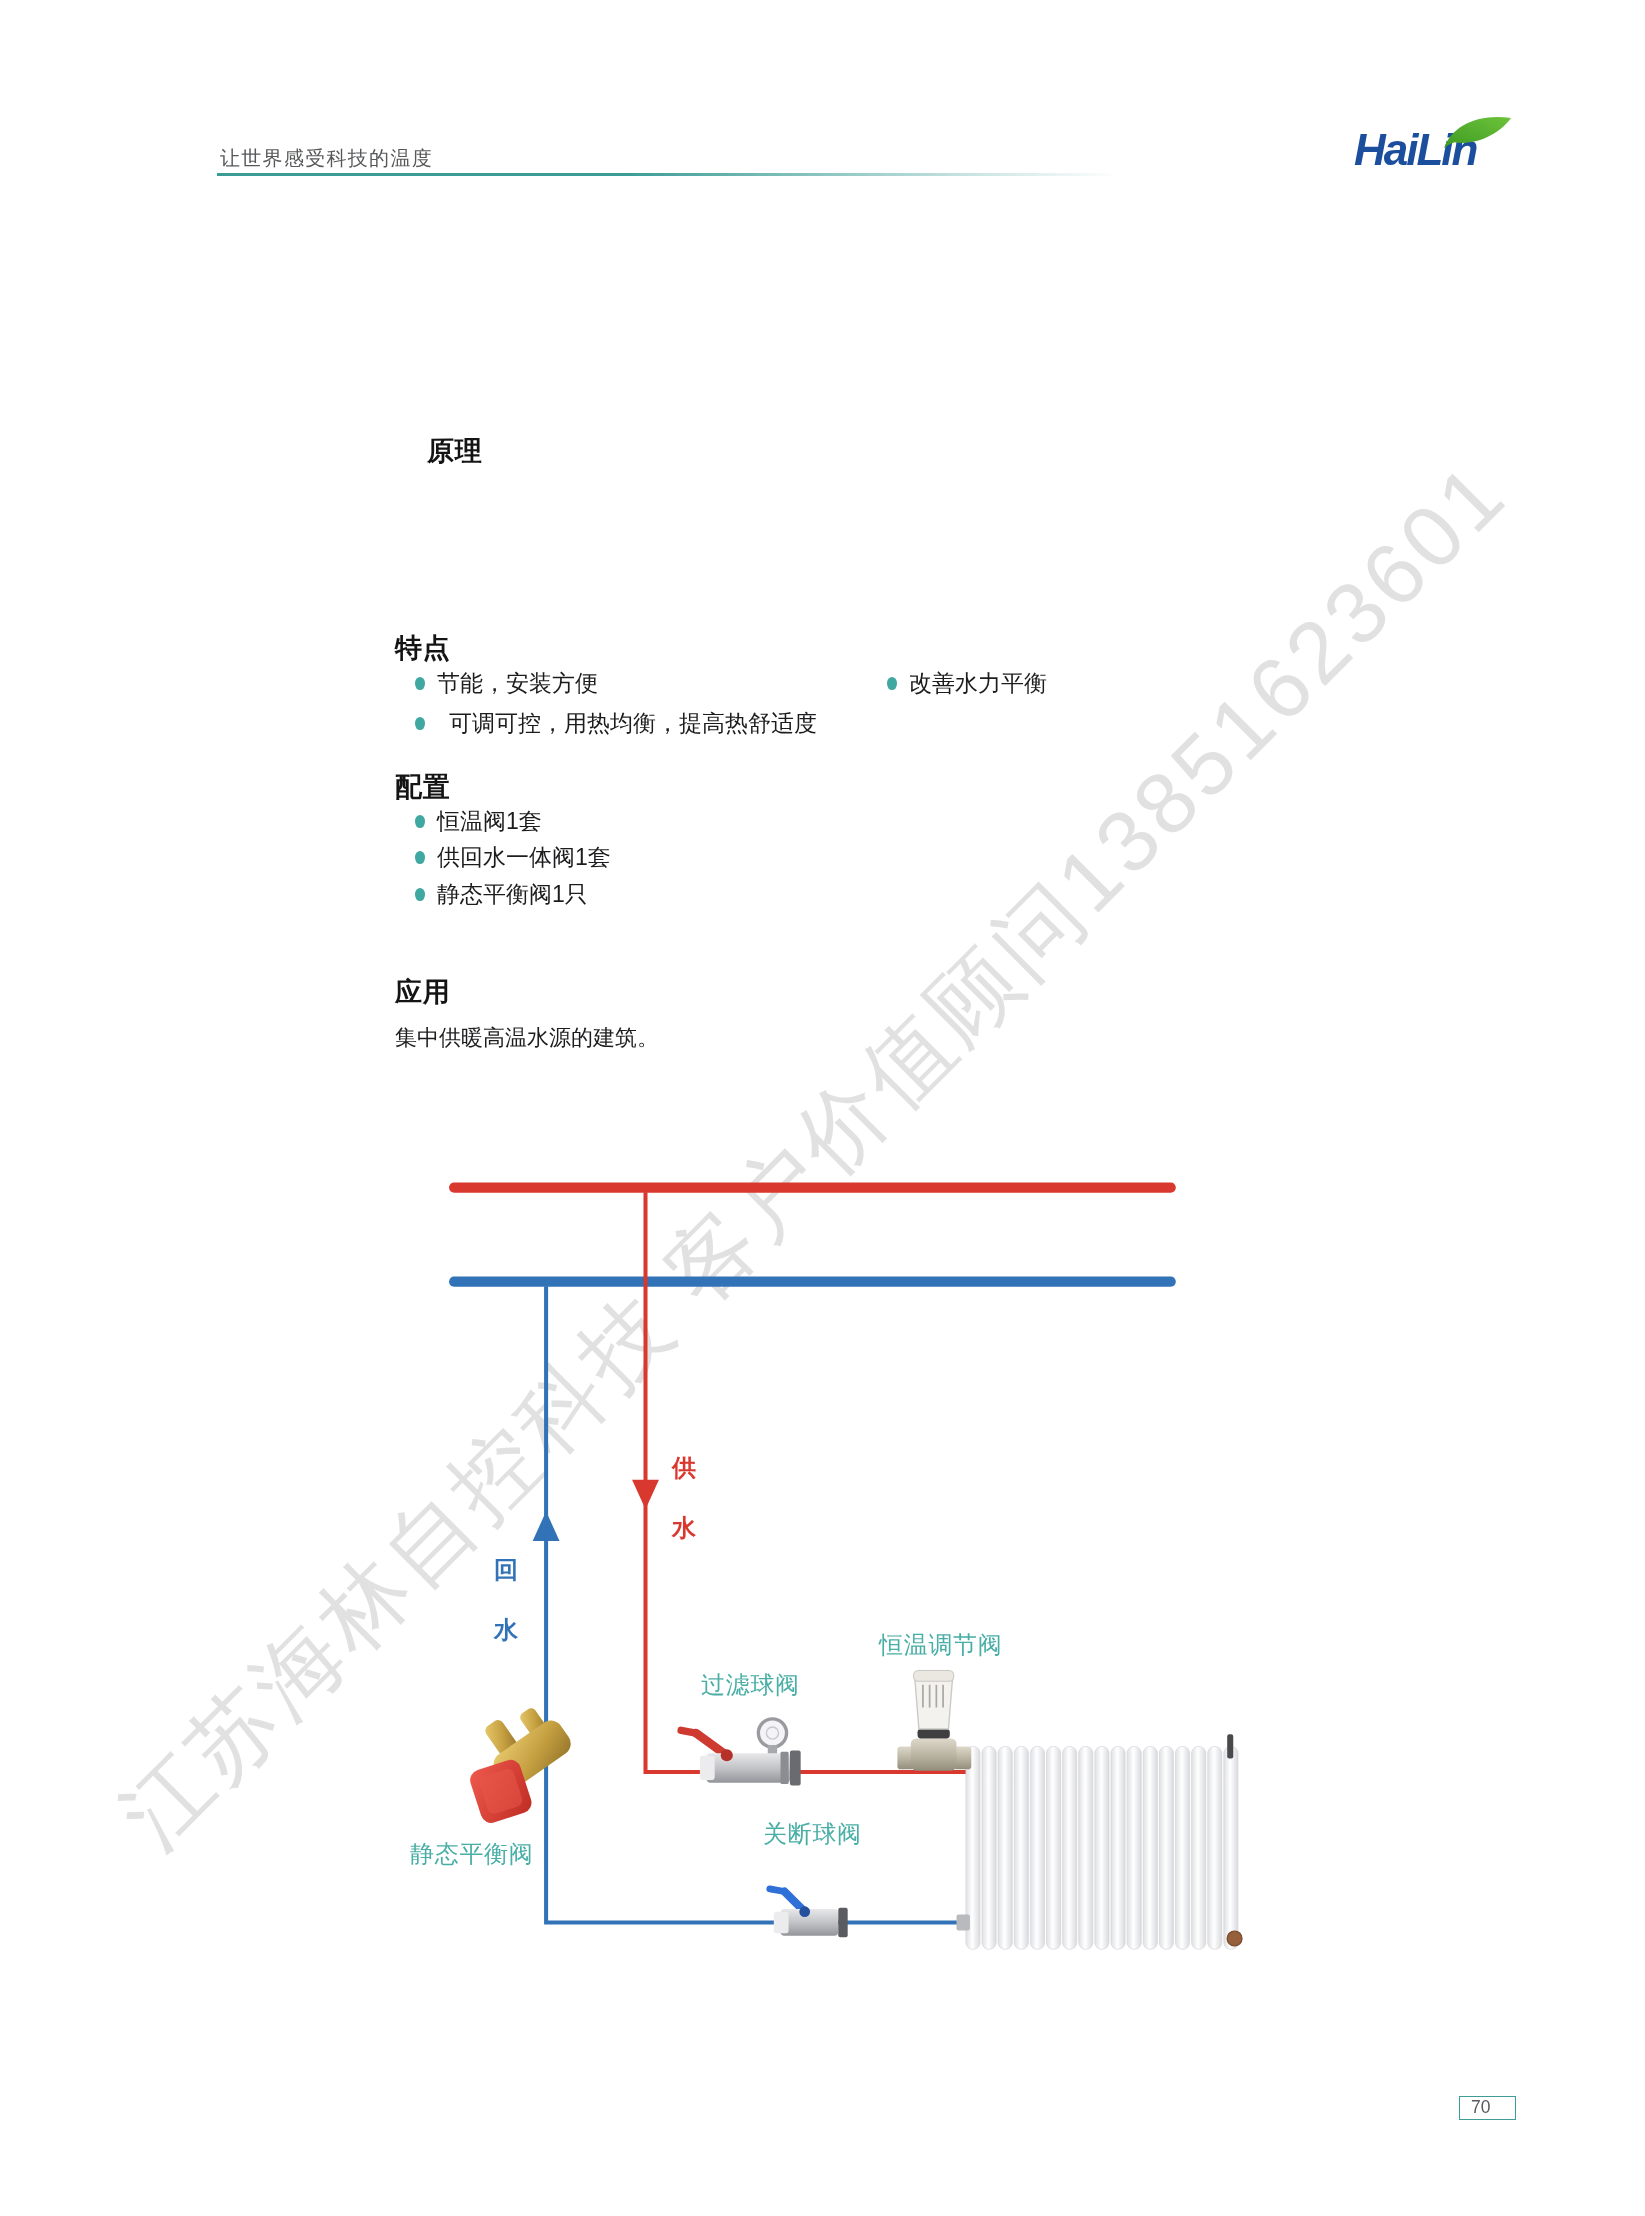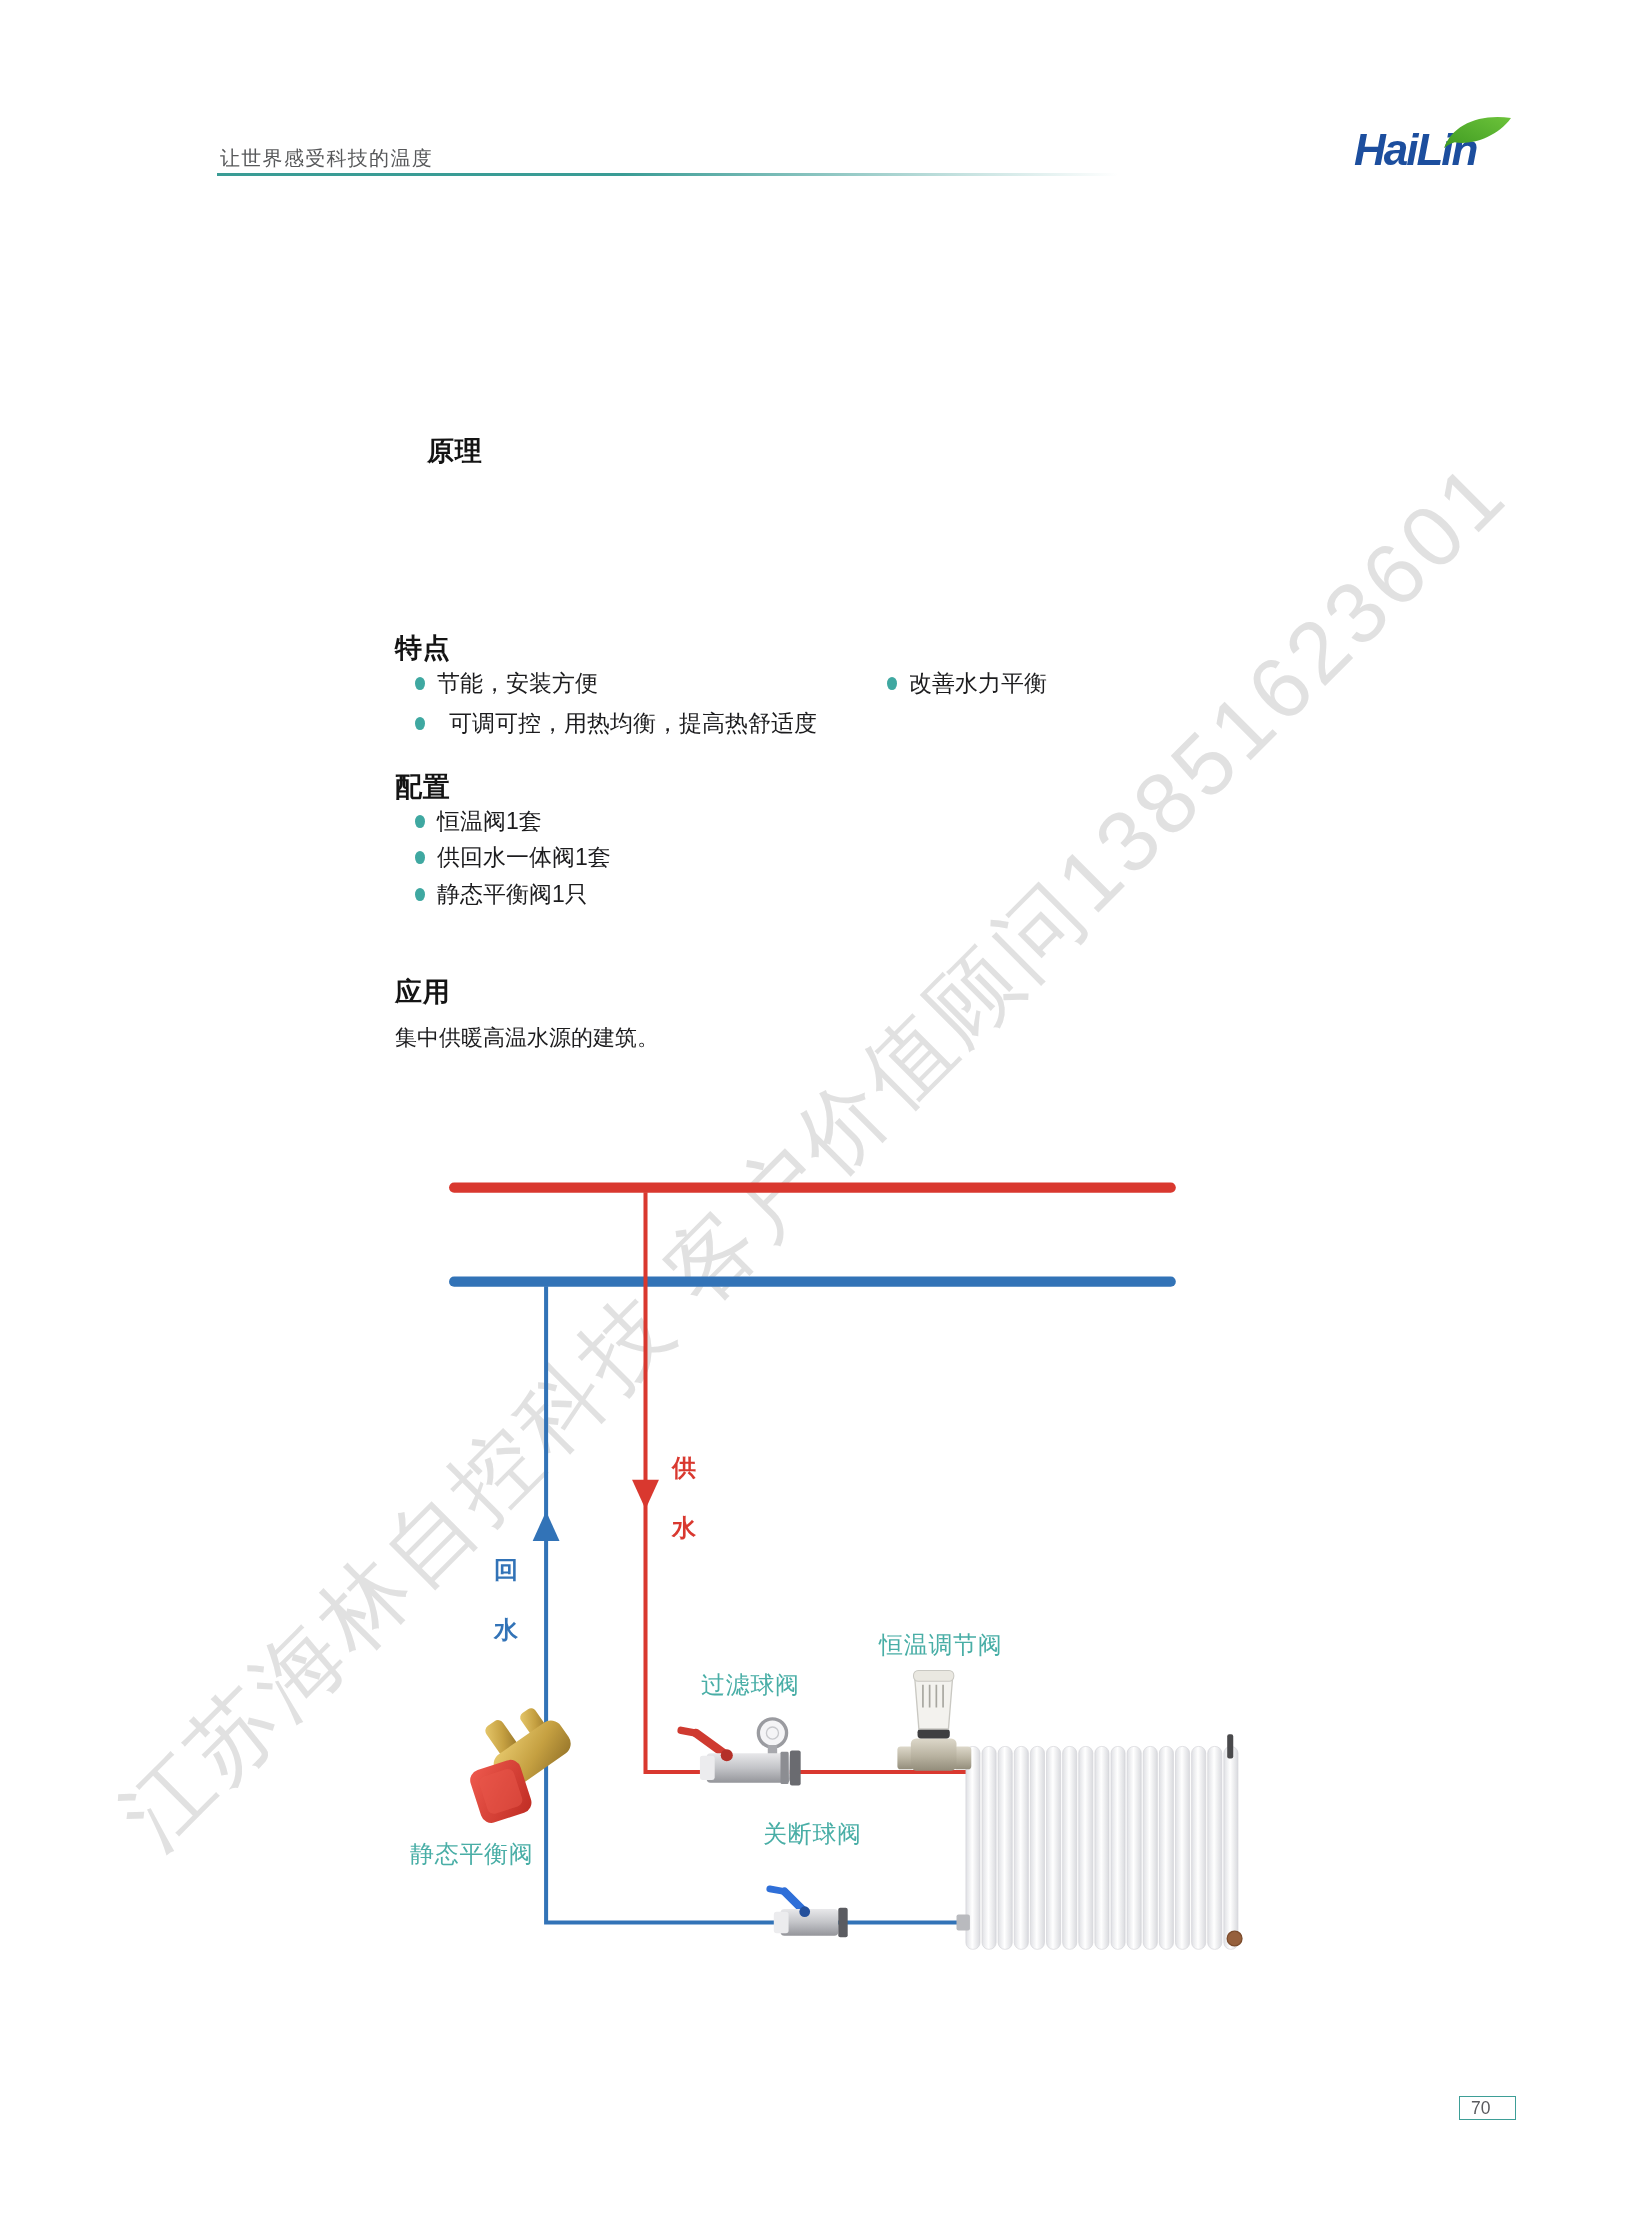--- a/index.html
+++ b/index.html
@@ -32,21 +32,21 @@
   
   #diagram-svg{position:absolute;left:0;top:0;width:1645px;height:2216px;z-index:2;}
   .flow-label{position:absolute;width:30px;font-size:24px;line-height:60px;word-break:break-all;
     font-weight:600;z-index:3;}
   .supply{left:672px;top:1438px;color:#d9382f;}
   .return{left:494px;top:1540px;color:#3273b7;}
   .valve-label{position:absolute;font-size:24px;color:#49aea6;z-index:3;letter-spacing:0.7px;}
 
   
   .page-badge{position:absolute;left:1459px;top:2096px;width:55px;height:21.5px;
-    border:1.3px solid #3e9e97;display:flex;align-items:flex-end;z-index:3;background:#fff;}
+    border:1.3px solid #3e9e97;display:flex;align-items:center;z-index:3;background:#fff;}
   .page-num{flex:1;display:flex;align-items:center;justify-content:center;
     font-size:17.5px;color:#5a5a5e;}
   .page-badge-block{width:13.4px;background:#3e9e97;}
 </style>
 </head>
 <body>
 
 <div id="page">
 
   <div class="watermark">江苏海林自控科技 客户价值顾问13851623601</div>

